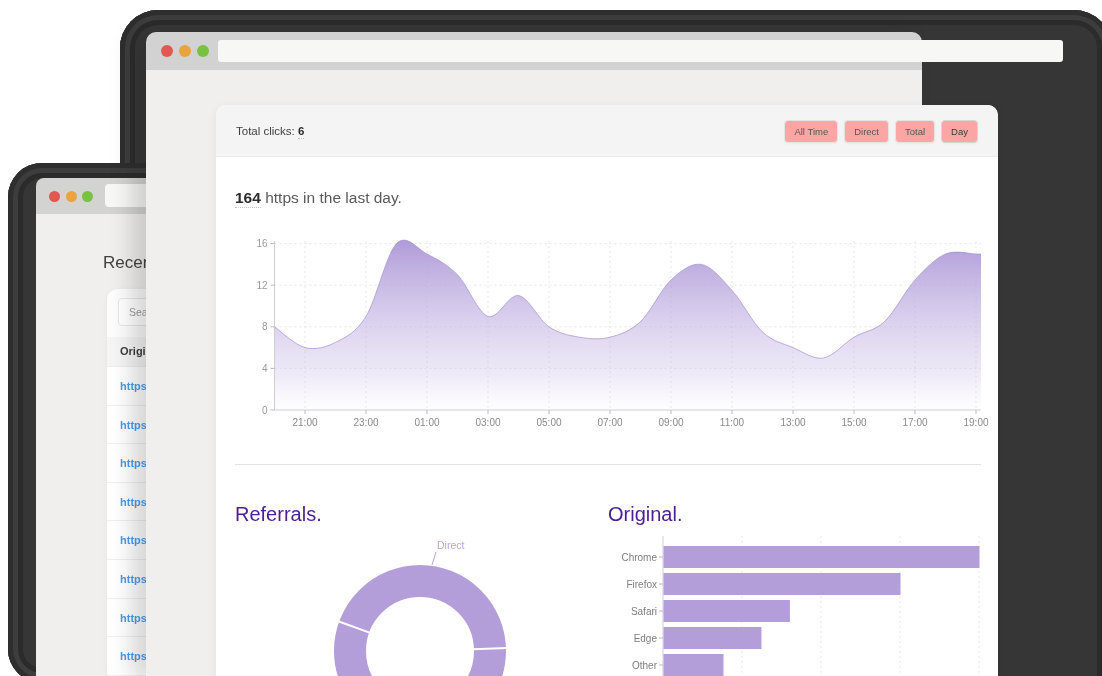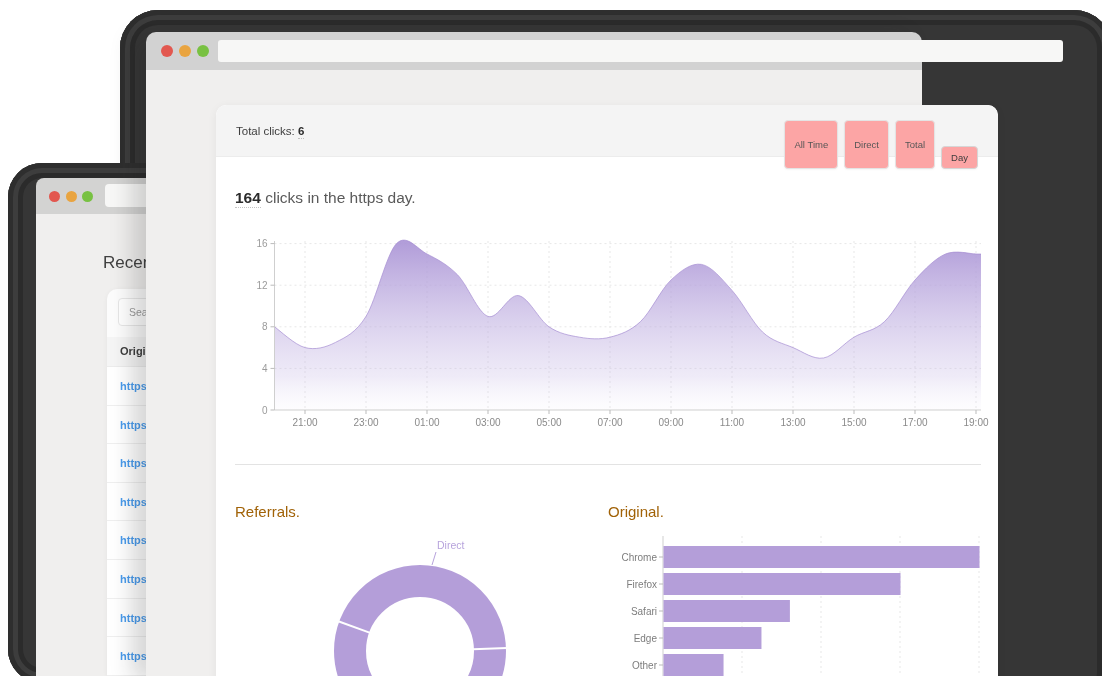--- a/index.html
+++ b/index.html
@@ -37,27 +37,27 @@
   .front-titlebar .dot { width:12px; height:12px; }
   .front-urlbar { left:72px; top:8px; width:845px; height:22px; border-radius:3px; }
   .front-content { position:absolute; left:0; top:38px; width:100%; height:606px; background:#f0efee; }
 
   .card { position:absolute; left:70px; top:35px; width:782px; height:580px; background:#fff; border-radius:10px; box-shadow:0 2px 10px rgba(0,0,0,0.06); overflow:hidden; }
   .card-header { position:absolute; left:0; top:0; width:100%; height:52px; background:#f4f4f4; border-bottom:1px solid #ececec; border-radius:10px 10px 0 0; }
   .summary { position:absolute; left:20px; top:0; line-height:52px; font-size:11.5px; color:#3e3e3e; }
   .summary .val { font-weight:bold; color:#2c2c2c; border-bottom:1px dotted #bfbfbf; padding-bottom:1px; }
   .filters { position:absolute; right:20px; top:15px; display:flex; gap:6px; }
   .filter-btn { background:#fca5a5; border:1px solid #e4e4e4; border-radius:4px; font-size:9.5px; color:#565656; padding:5px 9px; cursor:pointer; box-shadow:0 1px 2px rgba(0,0,0,0.04); font-family:inherit; white-space:nowrap; }
-  .filter-btn.active { border-color:#d6d6d6; color:#3d3d3d;margin-top:26px; }
+  .filter-btn.active { border-color:#d6d6d6; color:#3d3d3d; }
 
   .headline { position:absolute; left:19px; top:84px; font-size:15.5px; color:#5a5a5a; }
   .headline .num { font-weight:bold; color:#2b2b2b; border-bottom:1px dotted #c4c4c4; padding-bottom:1px; }
 
   .divider { position:absolute; left:19px; top:359px; width:746px; height:1px; background:#e3e3e3; }
-  .section-title { position:absolute; top:398px; font-size:15px; color:#a16207; }
+  .section-title { position:absolute; top:398px; font-size:20px; color:#4c1d95; }
   .section-title.referrals { left:19px; }
   .section-title.browsers { left:392px; }
 
   .svg-abs { position:absolute; }
   #area-chart  { left:14px;  top:127px; }
   #donut-chart { left:104px; top:429px; }
   #bar-chart   { left:384px; top:429px; }
 </style>
 </head>
 <body>
@@ -114,21 +114,21 @@
           </div>
           <div class="filters">
             <button class="filter-btn">All Time</button>
             <button class="filter-btn">Direct</button>
             <button class="filter-btn">Total</button>
             <button class="filter-btn active">Day</button>
           </div>
         </div>
 
         <div class="headline">
-          <span class="num">164</span><span> clicks in the https day.</span>
+          <span class="num">164</span><span> https in the last day.</span>
         </div>
 
         <svg id="area-chart" class="svg-abs" width="766" height="200">
           <defs>
             <linearGradient id="areaGrad" gradientUnits="userSpaceOnUse" x1="0" y1="11" x2="0" y2="178">
               <stop offset="0" stop-color="#ab95d6" stop-opacity="0.92"></stop>
               <stop offset="0.8" stop-color="#c9bce6" stop-opacity="0.3"></stop>
               <stop offset="1" stop-color="#e6dff5" stop-opacity="0.06"></stop>
             </linearGradient>
           </defs>

